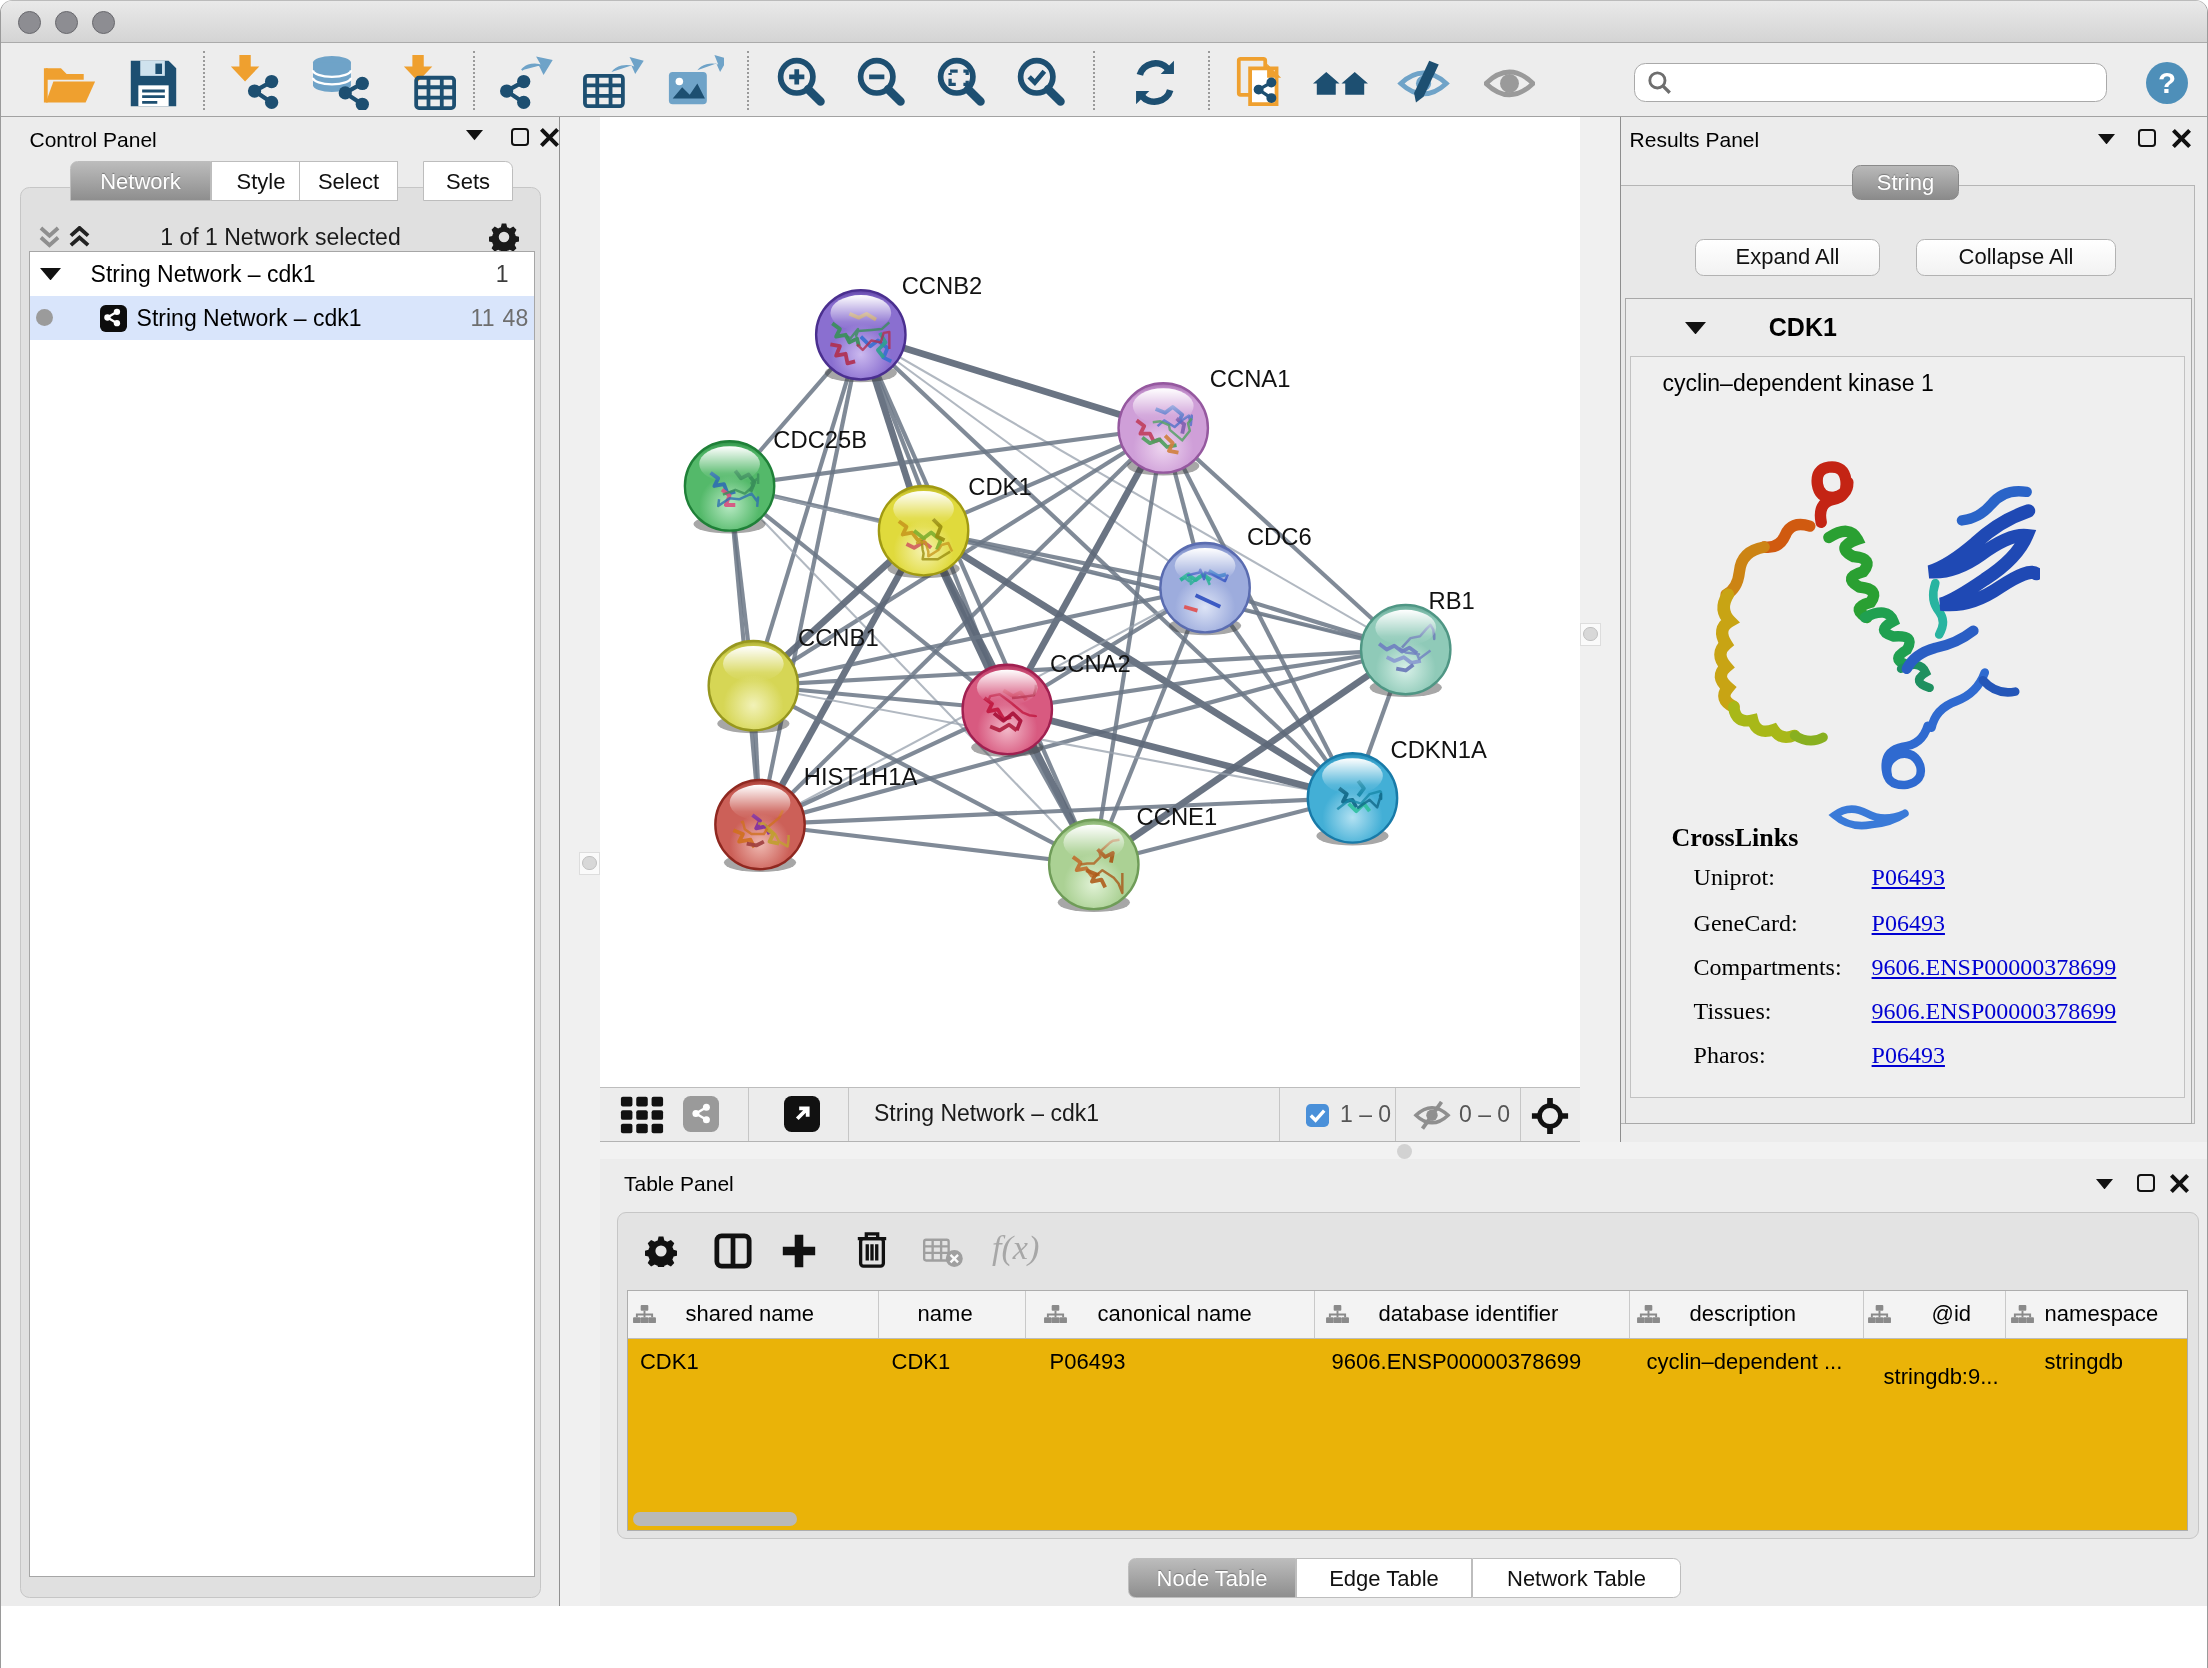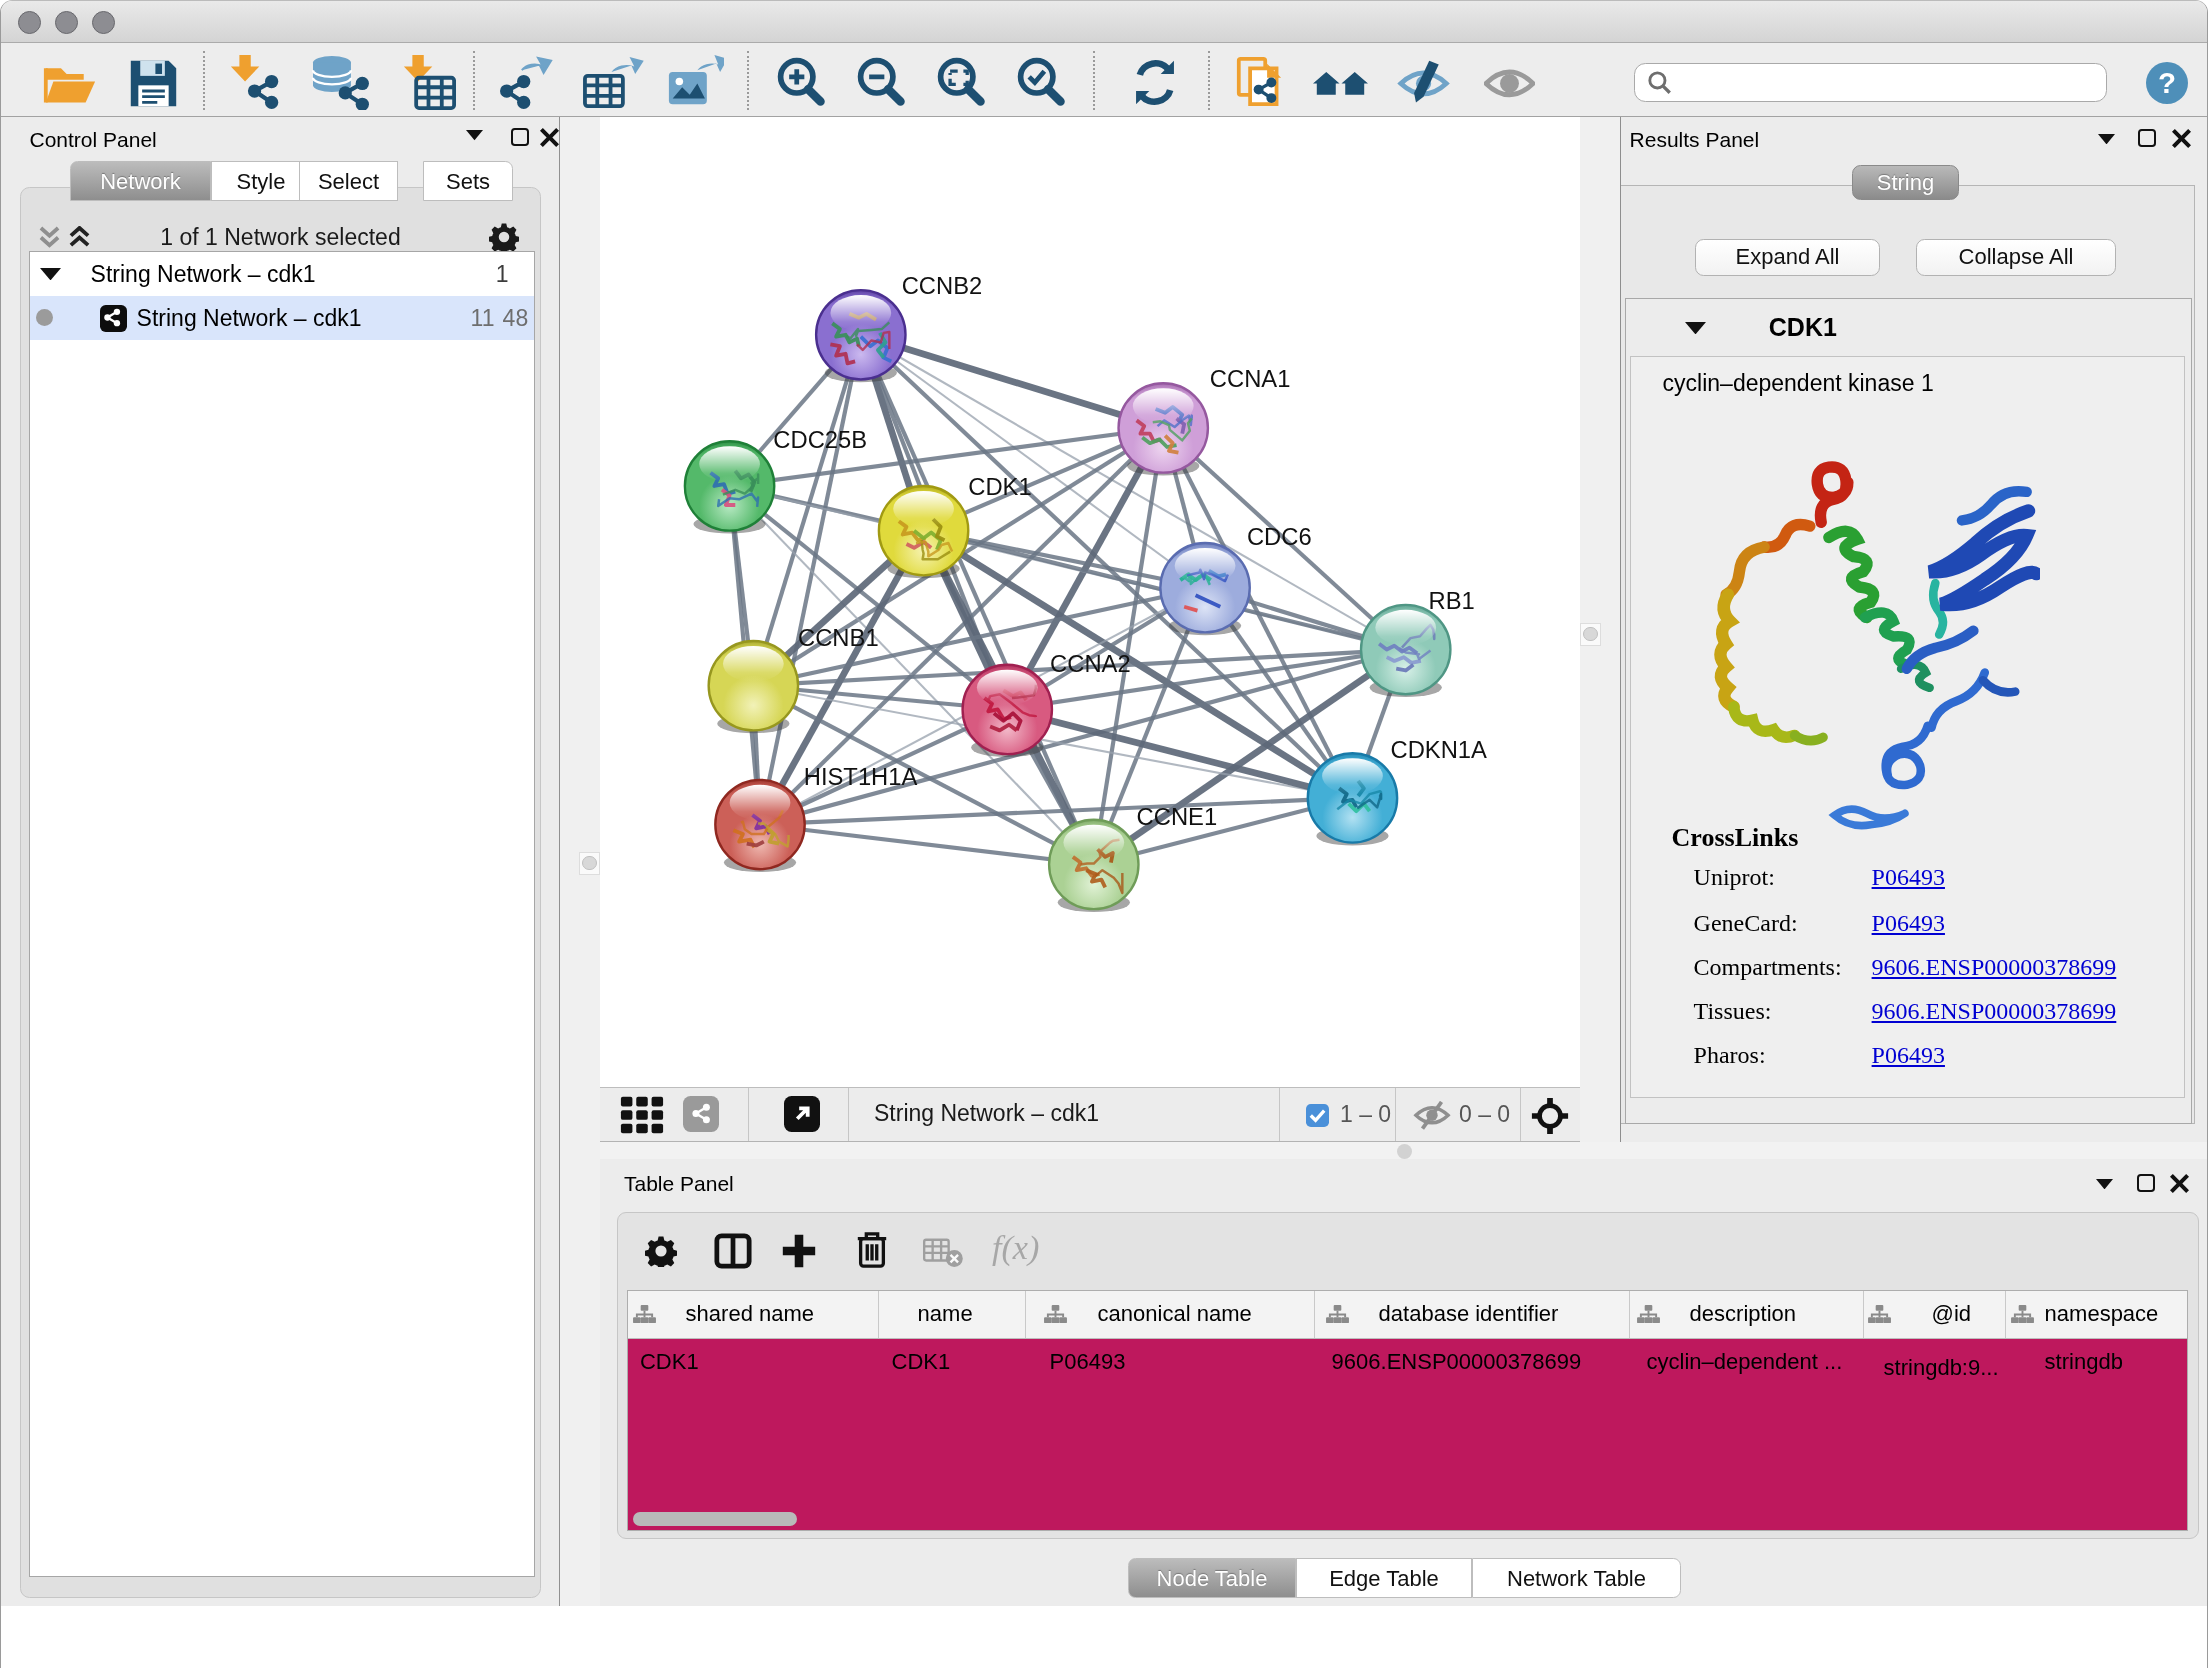--- a/index.html
+++ b/index.html
@@ -717,21 +717,21 @@
               <g stroke="#8f8f8f" stroke-width="2.5" fill="none">
                 <rect x="2" y="4" width="26" height="22" rx="2"></rect>
                 <path d="M2,11 h26 M2,18 h26 M11,4 v22 M20,4 v22"></path>
               </g>
               <circle cx="34" cy="24" r="9" fill="#8f8f8f"></circle>
               <path d="M30,20 l8,8 M38,20 l-8,8" stroke="#fff" stroke-width="2.5"></path>
             </svg></div>
           <div style="position:absolute;left:372px;top:17px"><svg width="57" height="38" viewBox="0 0 60 40" style="opacity:0.55">
               <text x="2" y="31" font-family="Liberation Serif,serif" font-style="italic" font-size="36" fill="#777">f(x)</text>
             </svg></div>
-          <div style="position:absolute;left:8.6px;top:77px;width:1561px;height:241px;background:#be185d;border:1.9px solid #adadad">
+          <div style="position:absolute;left:8.6px;top:77px;width:1561px;height:241px;background:#eab308;border:1.9px solid #adadad">
             <div style="position:absolute;left:0;top:0;width:100%;height:48px;background:#f3f3f3;border-bottom:1.9px solid #bdbdbd">
               <div style="position:absolute;left:4.8px;top:13.3px"><svg width="25" height="21" viewBox="0 0 26 22">
                   <g fill="#8a8a8a">
                     <rect x="9" y="1" width="8" height="6" rx="1"></rect>
                     <rect x="1" y="14" width="8" height="6" rx="1"></rect>
                     <rect x="9" y="14" width="8" height="6" rx="1"></rect>
                     <rect x="17" y="14" width="8" height="6" rx="1"></rect>
                     <path d="M13,7 v4 M5,14 v-3 h16 v3 M13,10 v4" stroke="#8a8a8a" stroke-width="2" fill="none"></path>
                   </g>
                 </svg></div>
@@ -793,21 +793,21 @@
               <div style="position:absolute;left:1001px;top:0;height:100%;border-left:1.9px solid #c9c9c9"></div>
               <div style="position:absolute;left:1235px;top:0;height:100%;border-left:1.9px solid #c9c9c9"></div>
               <div style="position:absolute;left:1377px;top:0;height:100%;border-left:1.9px solid #c9c9c9"></div>
             </div>
             <div style="position:absolute;left:0;top:49px;width:100%;height:44px">
               <div style="position:absolute;left:12.4px;top:8.6px;font-size:22px">CDK1</div>
               <div style="position:absolute;left:264px;top:8.6px;font-size:22px">CDK1</div>
               <div style="position:absolute;left:422px;top:8.6px;font-size:22px">P06493</div>
               <div style="position:absolute;left:704px;top:8.6px;font-size:22px">9606.ENSP00000378699</div>
               <div style="position:absolute;left:1019px;top:8.6px;font-size:22px">cyclin–dependent ...</div>
-              <div style="position:absolute;left:1256px;top:15px;font-size:22px">stringdb:9...</div>
+              <div style="position:absolute;left:1256px;top:24px;font-size:22px">stringdb:9...</div>
               <div style="position:absolute;left:1417px;top:8.6px;font-size:22px">stringdb</div>
             </div>
             <div style="position:absolute;left:5.7px;bottom:3.8px;width:164px;height:14.3px;border-radius:7.6px;background:#b9b9b9"></div>
           </div>
         </div>
         <div class="tab tabsel" style="left:528px;top:399px;width:168px;border-radius:7.6px 0 0 7.6px">Node Table</div>
         <div class="tab tabun" style="left:696px;top:399px;width:176px">Edge Table</div>
         <div class="tab tabun" style="left:872px;top:399px;width:209px;border-radius:0 7.6px 7.6px 0">Network Table</div>
       </div>
 </div>

